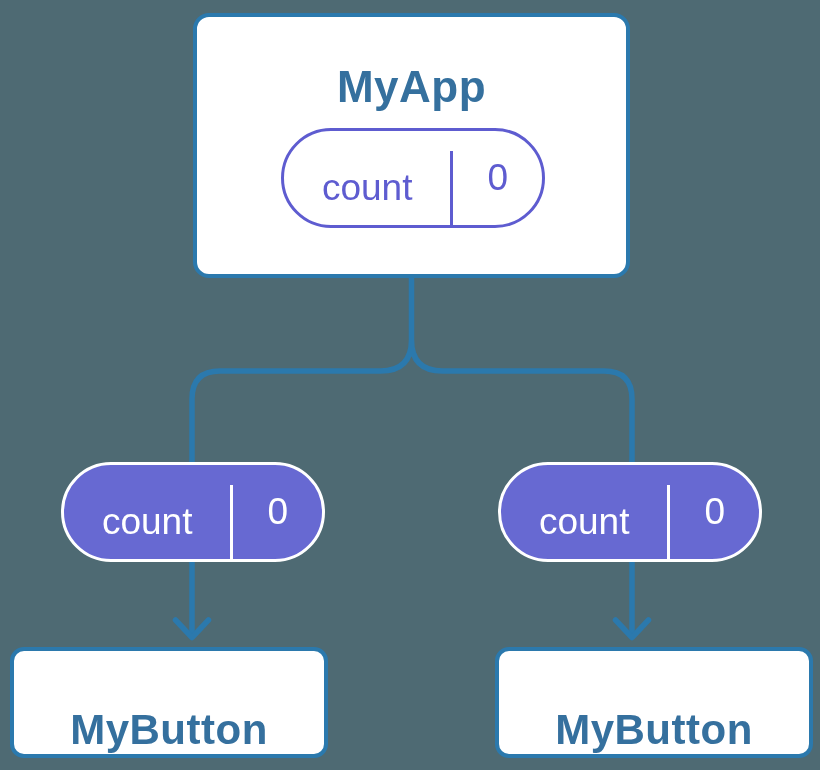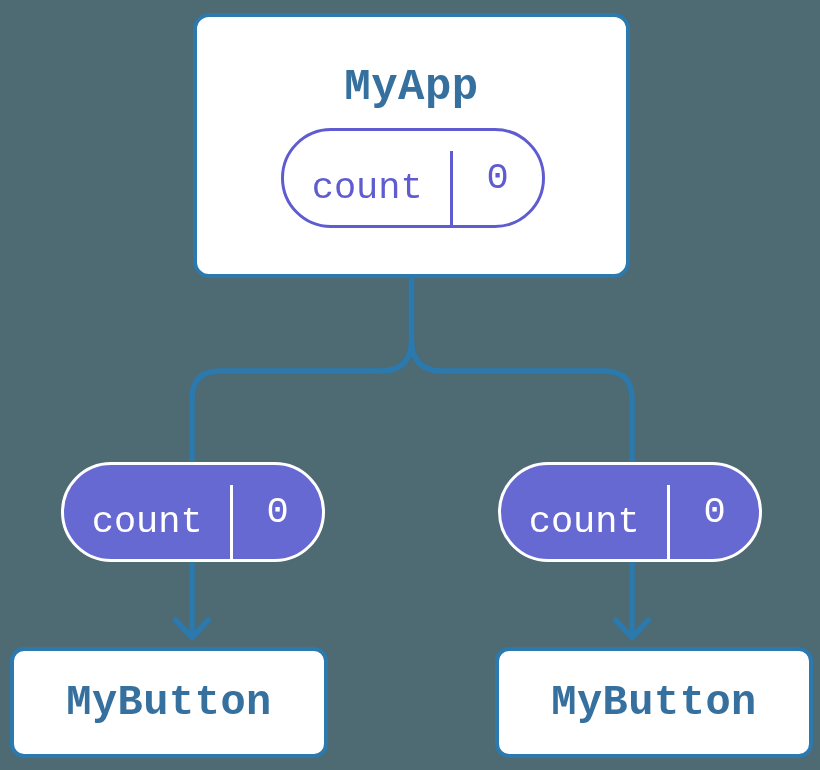--- a/index.html
+++ b/index.html
@@ -11,21 +11,21 @@
     --card-bg: #ffffff;
     --pill-text: #ffffff;
   }
   html, body { margin: 0; padding: 0; }
   body { background: var(--bg); }
   .canvas {
     position: relative;
     width: 820px;
     height: 770px;
     background: var(--bg);
-    font-family: Liberation Mono, monospace;
+    font-family: Liberation Sans, sans-serif;
     overflow: hidden;
   }
   svg.connectors { position: absolute; left: 0; top: 0; }
   svg.connectors path { stroke: var(--line); stroke-width: 5.5; fill: none; }
   svg.connectors path.chev { stroke-linecap: round; stroke-linejoin: round; }
 
   .card {
     position: absolute;
     background: var(--card-bg);
     border: 4px solid var(--line);
@@ -40,21 +40,21 @@
     position: absolute; left: 0; right: 0; top: 48px;
     text-align: center;
     font-size: 44px; font-weight: 600; line-height: 44px;
     color: var(--title);
     letter-spacing: 0.5px;
   }
   .child-card {
     top: 647px;
     width: 318px; height: 111px;
     border-radius: 14px;
-    display: flex; align-items: center; justify-content: center;
+    display: flex; align-items: flex-end; justify-content: center;
     font-size: 42px; font-weight: 600;
     color: var(--title);
     letter-spacing: 0.5px;
   }
   .child-left  { left: 10px; }
   .child-right { left: 495px; }
 
   .pill {
     position: absolute;
     width: 264px; height: 100px;

